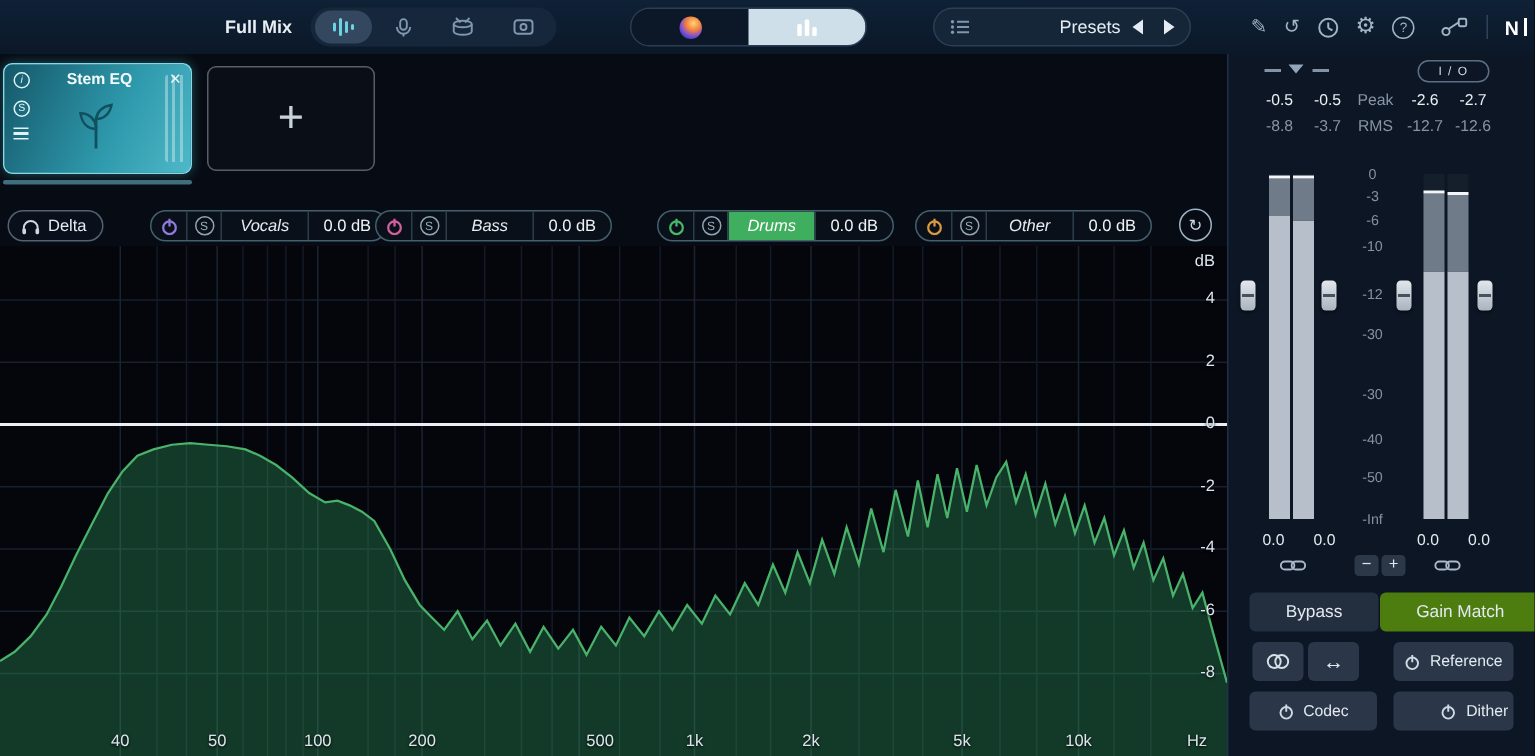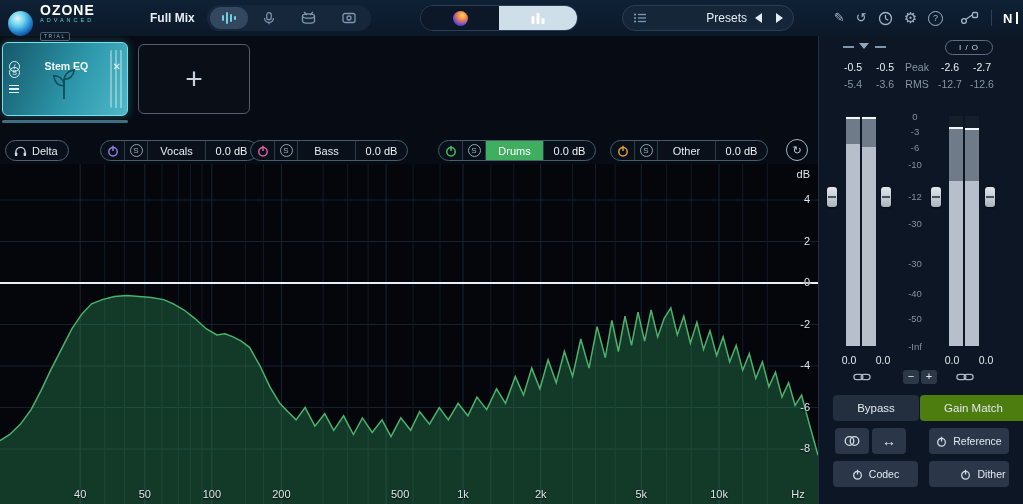--- a/index.html
+++ b/index.html
@@ -51,21 +51,21 @@
   .help-circle { width:15px; height:15px; border:1.2px solid #a3b4c6; border-radius:50%;
     font-size:9px; display:grid; place-items:center; color:#a3b4c6; }
   .tb-divider { width:1px; height:16px; background:#30425a; }
   .ni { font-weight:bold; color:#fff; font-size:13px; display:flex; align-items:center; }
   .ni-bar { display:inline-block; width:2.5px; height:12px; background:#fff; margin-left:3px; }
 
   
   .module-card { position:absolute; left:2px; top:42px; width:126px; height:74px; border-radius:6px;
     background:linear-gradient(115deg,#14586a,#2f9aad 60%,#4fb8c8);
     border:1px solid #7adced; box-shadow:0 0 8px rgba(90,210,225,.35); }
-  .card-head { display:flex; align-items:center; padding:17px 6px 0 6px; gap:4px; }
+  .card-head { display:flex; align-items:center; padding:4px 6px 0 6px; gap:4px; }
   .info-icon { width:11px; height:11px; border:1px solid #dff3f6; border-radius:50%; color:#dff3f6;
     font-size:7px; display:grid; place-items:center; font-style:italic; }
   .card-title { flex:1; text-align:center; font-size:10.5px; color:#f2fbfc; font-weight:600; }
   .close-x { font-size:10px; color:#eaf6f8; }
   .card-side { position:absolute; left:6px; top:24px; display:flex; flex-direction:column; gap:7px; }
   .s-icon { width:11px; height:11px; border:1px solid #dff3f6; border-radius:50%; color:#dff3f6;
     font-size:7px; display:grid; place-items:center; }
   .burger { width:10px; height:8px; display:flex; flex-direction:column; justify-content:space-between; }
   .burger i { display:block; height:1.4px; background:#dff3f6; }
   .sprout-wrap { position:absolute; left:46px; top:22px; }
@@ -82,21 +82,21 @@
     background:#0a101b; display:flex; align-items:center; gap:5px; padding:0 10px 0 8px; }
   .delta-label { font-size:11px; color:#e6ecf2; }
   .stem-group { position:absolute; top:1px; height:21px; display:flex; border:1px solid #44606e;
     border-radius:11px; overflow:hidden; background:#0a1019; }
   .stem-cell { display:grid; place-items:center; border-left:1px solid #2a3d4a; }
   .stem-cell:first-child { border-left:none; }
   .stem-power { width:23px; }
   .stem-solo { width:23px; }
   .solo-circ { width:13px; height:13px; border:1px solid #8fa5b5; border-radius:50%; color:#9db1c0;
     font-size:8px; display:grid; place-items:center; }
-  .stem-name { min-width:58px; padding:0 8px; font-size:11px; color:#e6ecf2; }
+  .stem-name { min-width:58px; padding:0 8px; font-size:11px; color:#e6ecf2;font-style:italic; }
   .stem-name.selected { background:#3fae5f; color:#fff; }
   .stem-gain { min-width:52px; padding:0 8px; font-size:11px; color:#eef3f7; white-space:nowrap; }
   .stem-cycle { position:absolute; left:786px; top:0; width:22px; height:22px; border:1.5px solid #9fb3c2;
     border-radius:50%; display:grid; place-items:center; color:#c6d4e0; font-size:11px; }
 
   
   #spectrum { position:absolute; left:0; top:164px; width:818px; height:340px; background:#04060c; overflow:hidden; }
   #spectrum-svg { position:absolute; left:0; top:0; }
   .db-label { position:absolute; right:8px; width:30px; text-align:right; font-size:11px; color:#dce5ee;
     text-shadow:0 1px 2px #000; }
@@ -133,28 +133,20 @@
   .btn-circles { left:16px; top:392px; width:34px; }
   .btn-width { left:53px; top:392px; width:34px; font-size:14px; }
   .btn-reference { left:110px; top:392px; width:80px; font-size:10.5px; }
   .btn-codec { left:14px; top:425px; width:85px; font-size:10.5px; }
   .btn-dither { left:110px; top:425px; width:80px; font-size:10.5px;padding-left:28px; }
 </style>
 </head>
 <body>
 
 <div class="topbar">
-  <div class="brand">
-    <div class="logo-circle"></div>
-    <div>
-      <div class="brand-name">OZONE</div>
-      <div class="brand-sub">ADVANCED</div>
-      <div class="trial-badge">TRIAL</div>
-    </div>
-  </div>
 
   <div class="mix-group">
     <span class="mix-label">Full Mix</span>
     <div class="mix-seg">
       <div class="seg selected">
         <svg width="18" height="14" viewBox="0 0 18 14">
           <line x1="3" y1="5" x2="3" y2="9" stroke="currentColor" stroke-width="2" stroke-linecap="round"></line>
           <line x1="7" y1="2" x2="7" y2="12" stroke="currentColor" stroke-width="2" stroke-linecap="round"></line>
           <line x1="11" y1="4" x2="11" y2="10" stroke="currentColor" stroke-width="2" stroke-linecap="round"></line>
           <line x1="15" y1="6" x2="15" y2="8" stroke="currentColor" stroke-width="2" stroke-linecap="round"></line>
@@ -396,22 +388,22 @@
   <span class="mini-dash" style="left:56px; top:10px"></span>
   <span class="io-pill">I / O</span>
 
   <div>
     <span class="io-num white" style="left:16px; top:25px">-0.5</span>
     <span class="io-num white" style="left:48px; top:25px">-0.5</span>
     <span class="io-num gray" style="left:80px; top:25px">Peak</span>
     <span class="io-num white" style="left:113px; top:25px">-2.6</span>
     <span class="io-num white" style="left:145px; top:25px">-2.7</span>
 
-    <span class="io-num gray" style="left:16px; top:42px">-5.4</span>
-    <span class="io-num gray" style="left:48px; top:42px">-3.6</span>
+    <span class="io-num gray" style="left:16px; top:42px">-8.8</span>
+    <span class="io-num gray" style="left:48px; top:42px">-3.7</span>
     <span class="io-num gray" style="left:80px; top:42px">RMS</span>
     <span class="io-num gray" style="left:113px; top:42px">-12.7</span>
     <span class="io-num gray" style="left:145px; top:42px">-12.6</span>
   </div>
 
   <div id="meters">
       <span class="scale-label" style="top: 75px;">0</span>
       <span class="scale-label" style="top: 90px;">-3</span>
       <span class="scale-label" style="top: 106px;">-6</span>
       <span class="scale-label" style="top: 123px;">-10</span>

